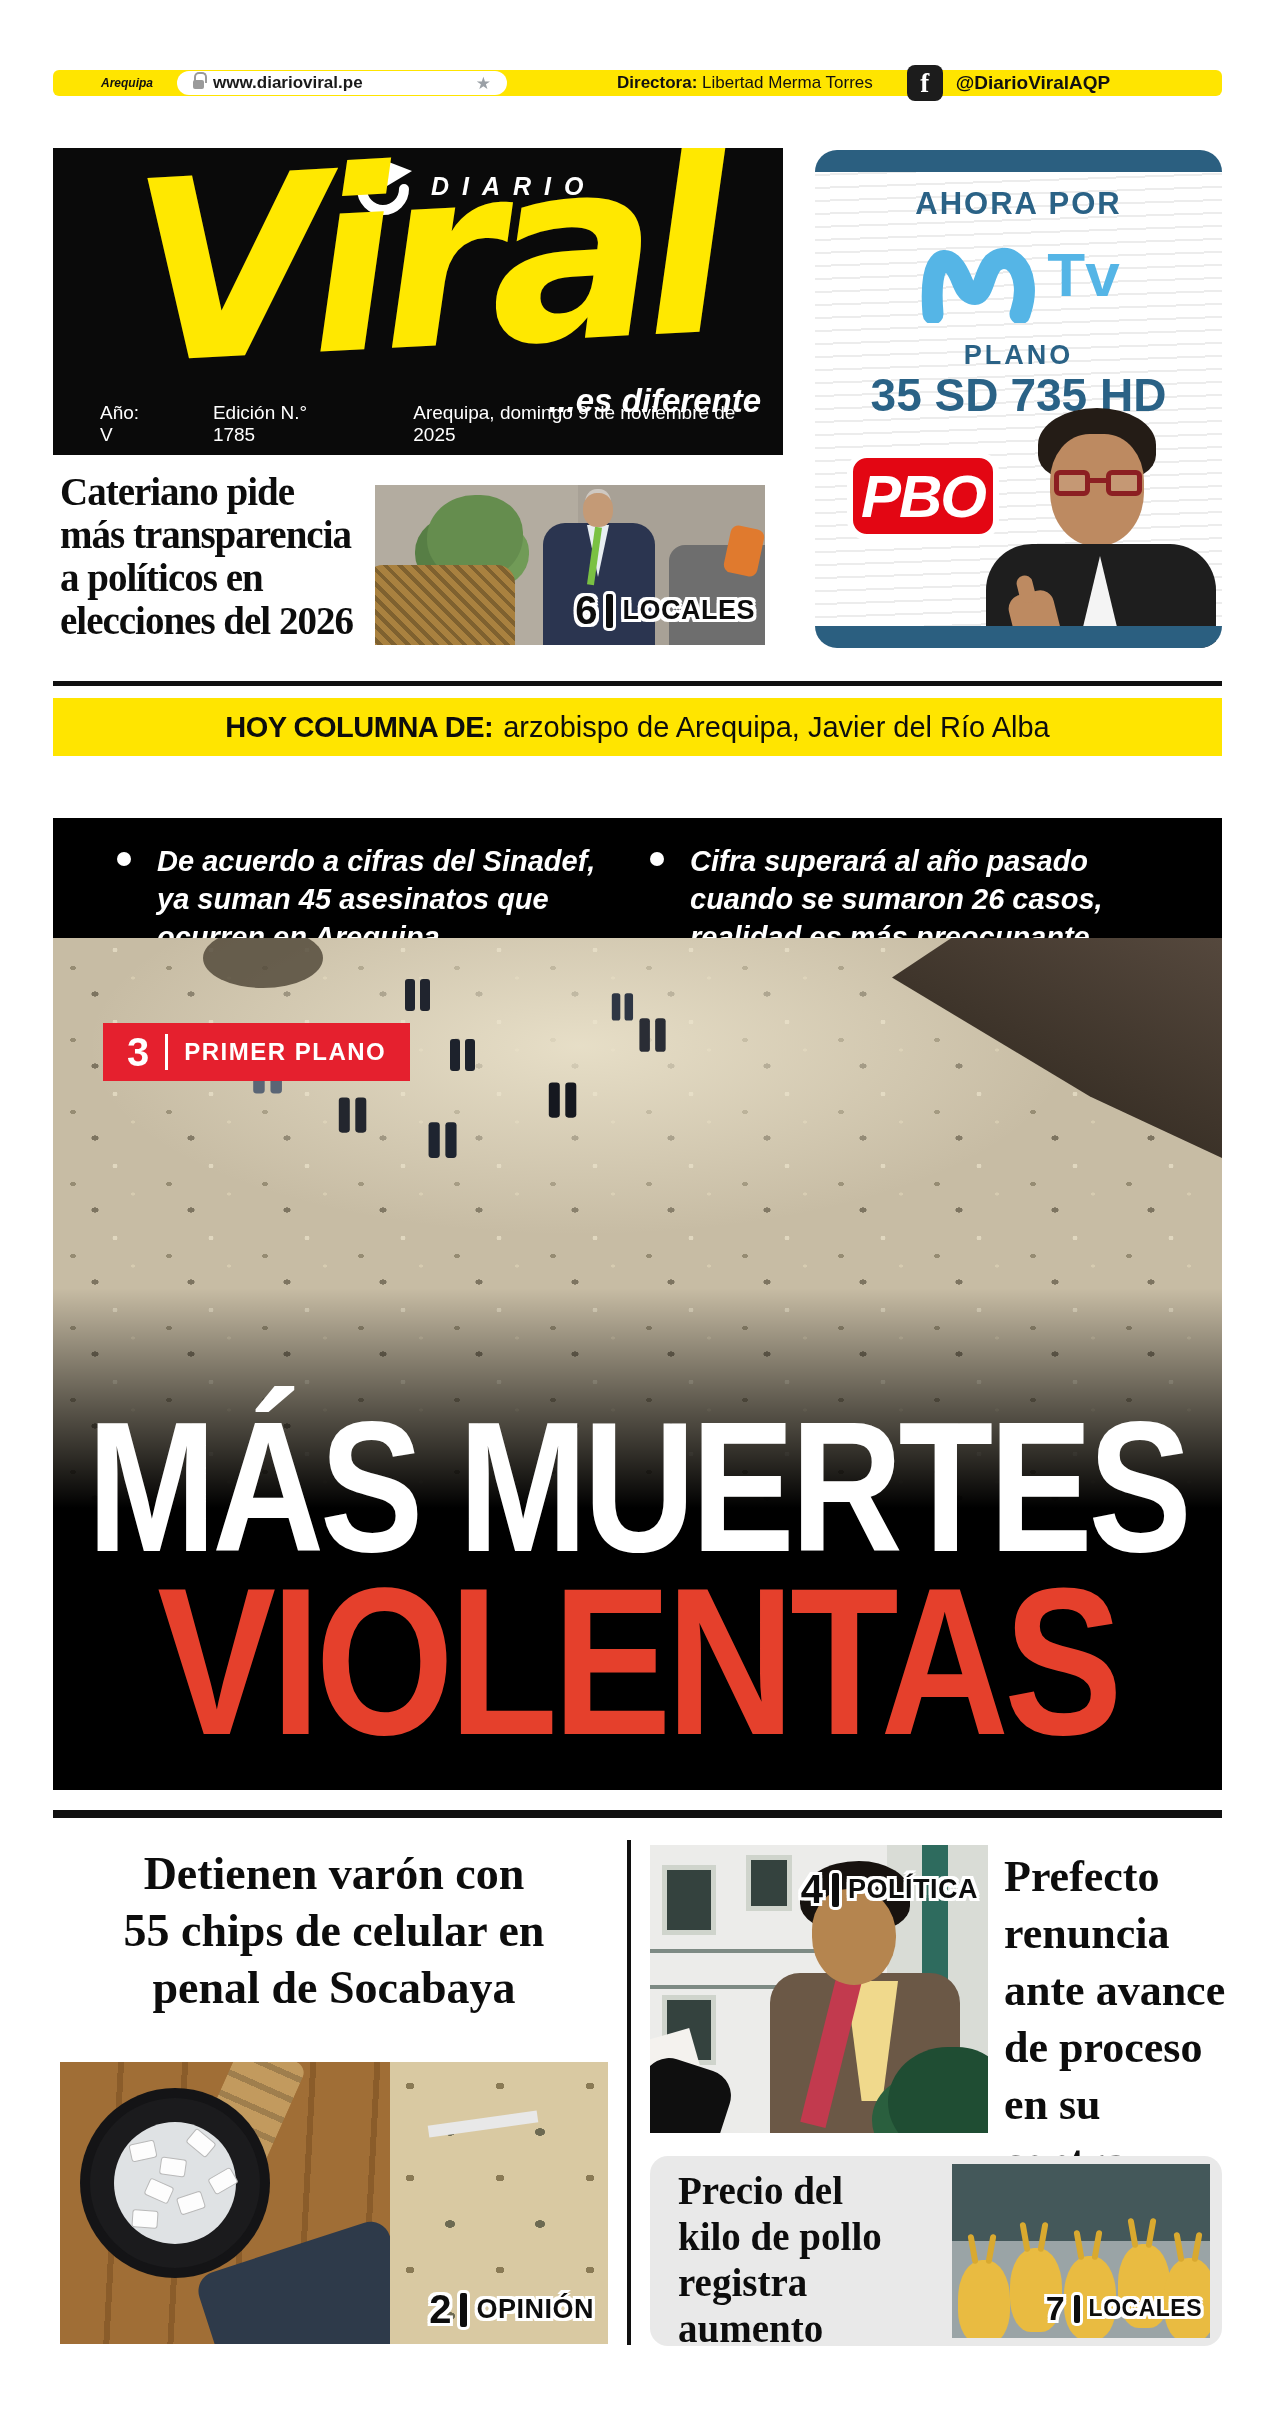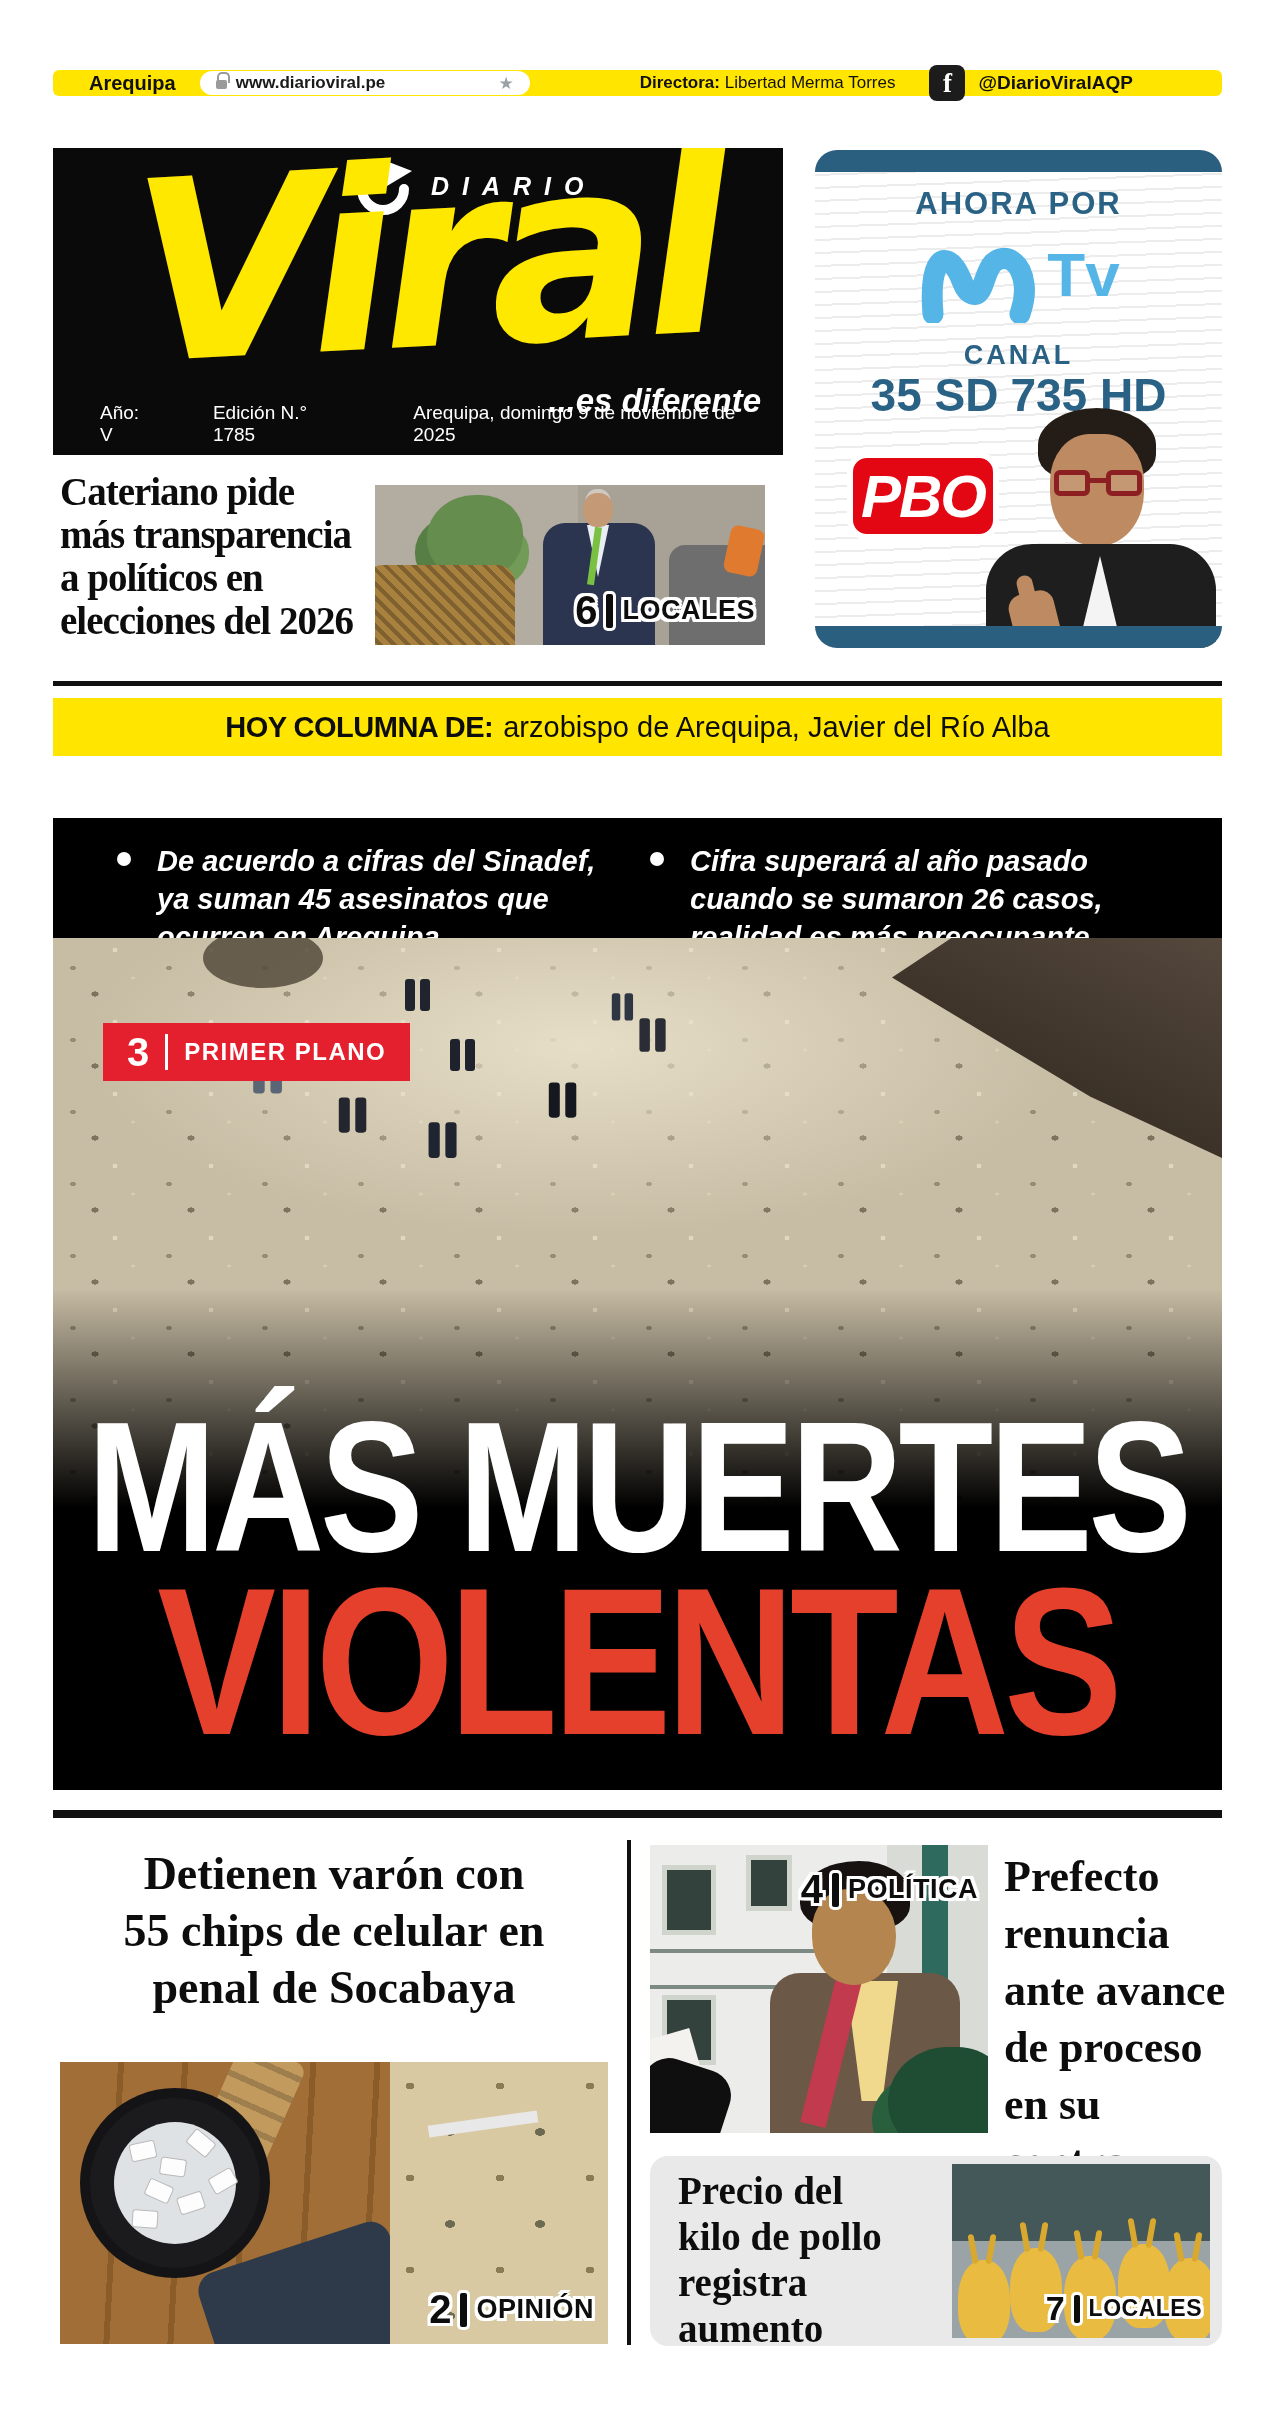--- a/index.html
+++ b/index.html
@@ -3,21 +3,21 @@
 <meta charset="utf-8">
 <style>
   * { margin:0; padding:0; box-sizing:border-box; }
   html,body { background:#fff; }
   body { font-family:"Liberation Sans", sans-serif; }
   #page { position:relative; width:1275px; height:2422px; background:#fff; overflow:hidden; }
 
   
   .topbar { position:absolute; left:53px; top:70px; width:1169px; height:26px;
     background:#FFE500; border-radius:6px; display:flex; align-items:center; }
-  .region { margin-left:36px; font-weight:bold; font-size:20px; color:#111; }
+  .region { margin-left:48px; font-weight:bold; font-size:12px; color:#111;font-style:italic; }
   .url-pill { margin-left:24px; width:330px; height:24px; background:#fff; border-radius:14px;
     display:flex; align-items:center; padding:0 16px; }
   .lock { width:11px; height:13px; position:relative; margin-right:9px; }
   .lock:before { content:""; position:absolute; left:1px; top:-5px; width:9px; height:9px;
     border:2px solid #9a9a9a; border-bottom:none; border-radius:5px 5px 0 0; }
   .lock:after { content:""; position:absolute; left:0; top:3px; width:11px; height:9px;
     background:#9a9a9a; border-radius:2px; }
   .url-text { font-size:17px; font-weight:bold; color:#1a1a1a; }
   .star { margin-left:auto; color:#9aa0a6; font-size:17px; }
   .directora { margin-left:110px; font-size:17px; color:#111; }
@@ -275,21 +275,21 @@
 
   <div class="tvad">
     <div class="bar top"></div>
     <div class="ahora">AHORA POR</div>
     <div class="mrow">
       <svg viewBox="0 0 130 95" width="130" height="95">
         <path d="M16 86 C12 38 24 24 36 37 C46 48 45 62 55 66 C67 70 66 46 76 35 C88 24 104 33 107 56 C109 70 105 79 103 86" stroke="#55B5E6" stroke-width="21" fill="none" stroke-linecap="round"></path>
       </svg>
       <span class="tv-label">Tv</span>
     </div>
-    <div class="canal">CANAL</div>
+    <div class="canal">PLANO</div>
     <div class="channels">
       <span>35 SD</span>
       <span>735 HD</span>
     </div>
     <div class="pbo-zone">
       <div class="pbo-logo">PBO</div>
       <div class="host">
         <i class="hair"></i>
           <i class="face"></i>
         <span class="glasses">

